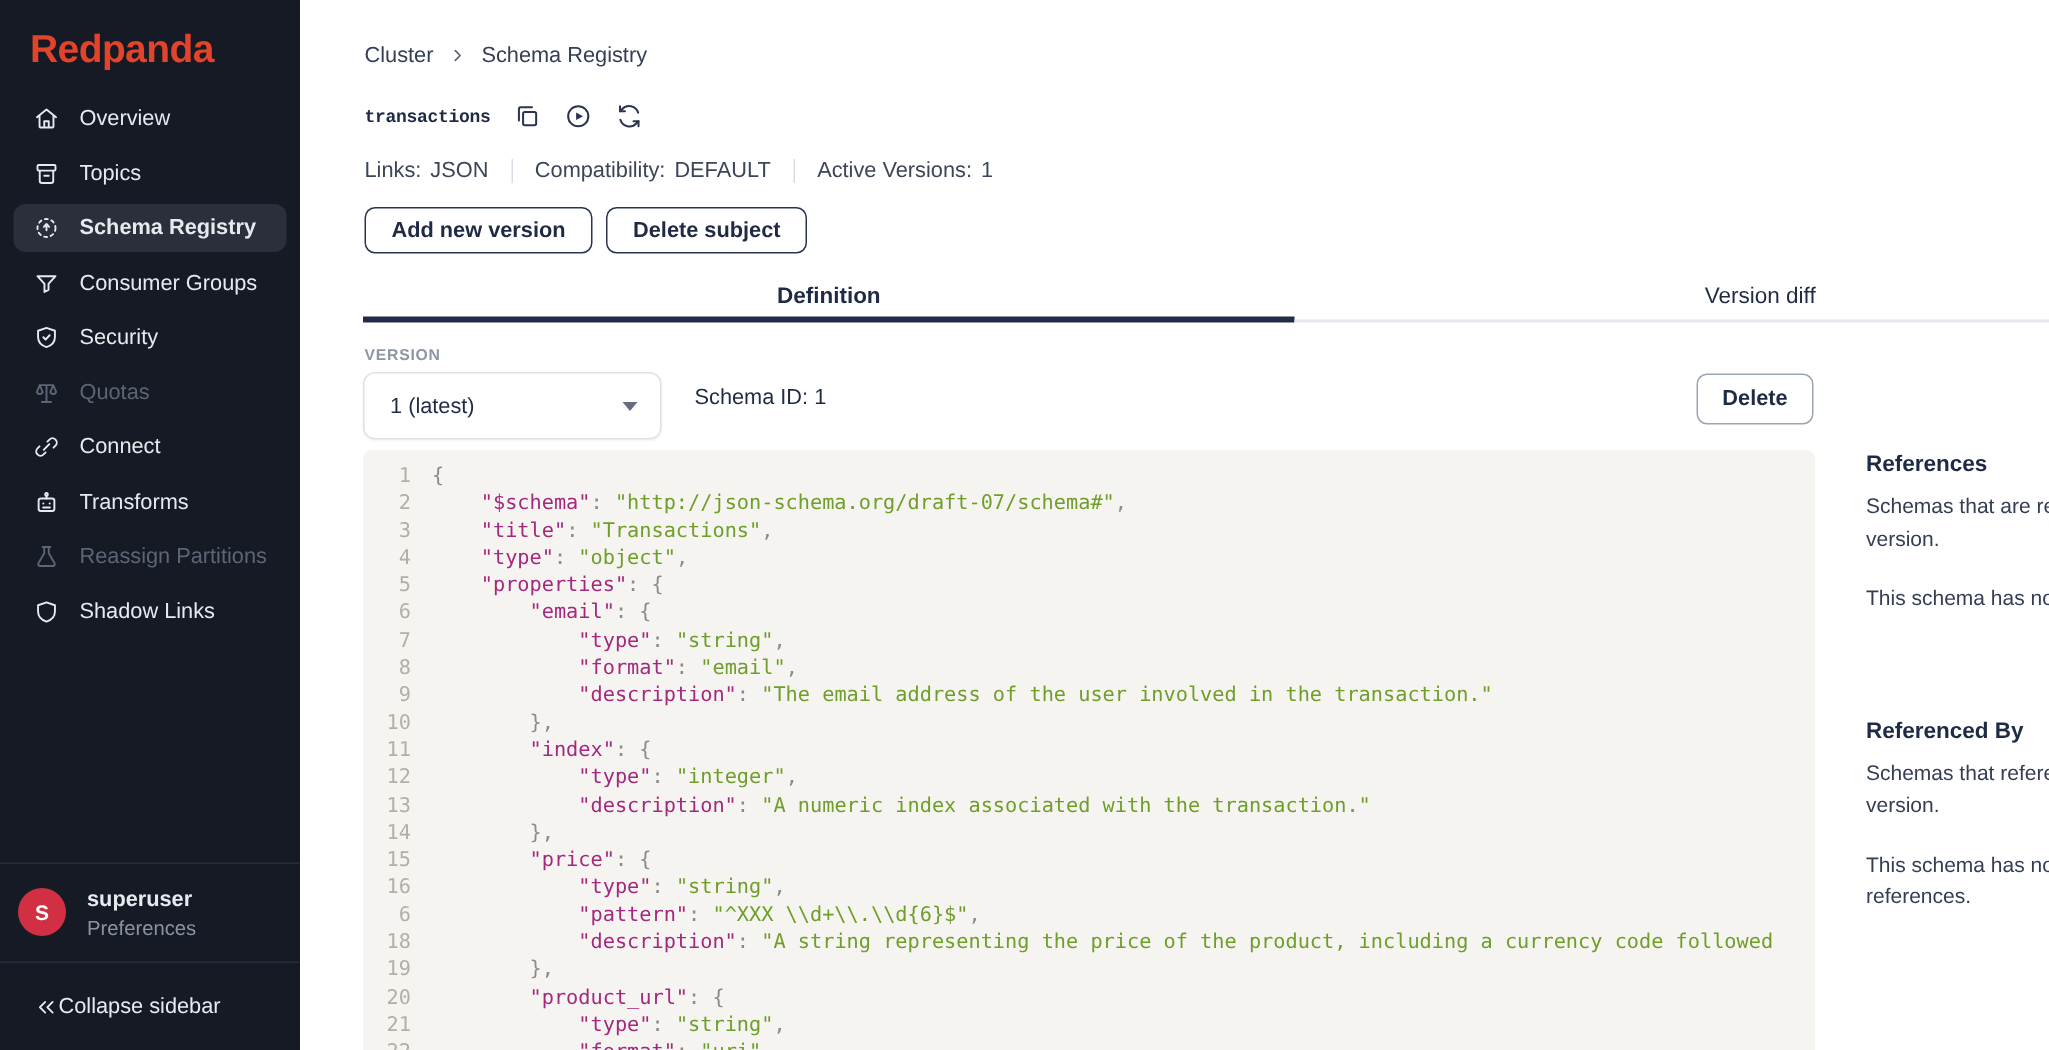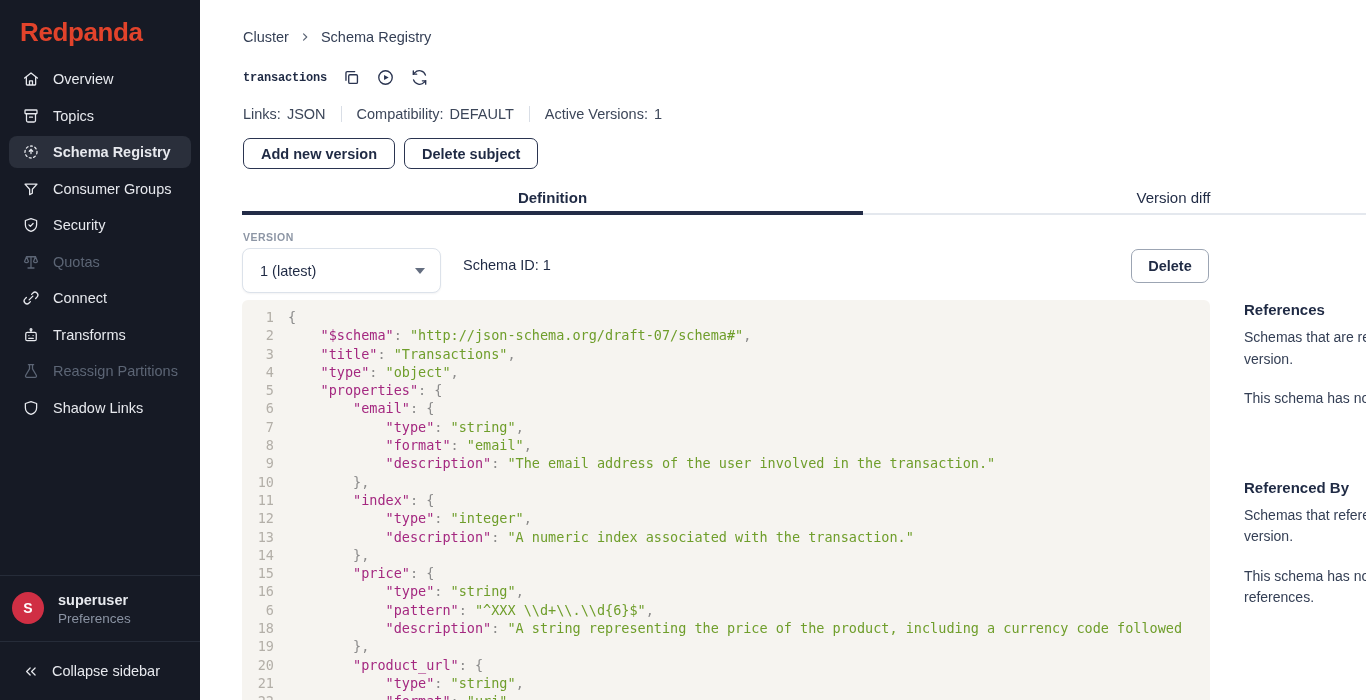--- a/index.html
+++ b/index.html
@@ -17,21 +17,21 @@
   .nav-item.disabled { color:#5C6575;align-items:center; }
   .nav-ico { width:18px; height:18px; flex:none; display:flex; }
   .nav-ico svg, .ico svg { width:100%; height:100%; fill:none; stroke:currentColor; stroke-width:1.7;
     stroke-linecap:round; stroke-linejoin:round; }
   .user-section { position:absolute; left:0; right:0; top:575px; height:66px; border-top:1px solid #262C39; }
   .avatar { position:absolute; left:12px; top:16px; width:32px; height:32px; border-radius:50%;
     background:#D02F44; color:#fff; font-size:14px; font-weight:700; display:flex; align-items:center; justify-content:center; }
   .user-name { position:absolute; left:58px; top:16px; font-size:14.5px; font-weight:700; }
   .user-sub { position:absolute; left:58px; top:35px; font-size:13.5px; color:#8A93A3; }
   .collapse-row { position:absolute; left:0; right:0; top:641px; height:59px; border-top:1px solid #262C39;
-    display:flex; align-items:center; gap:13px; padding-left:22px; font-size:14.5px; cursor:pointer; }
+    display:flex; align-items:center; padding-left:22px; font-size:14.5px; cursor:pointer; }
   .collapse-ico { width:17px; height:17px; display:flex; }
   .collapse-ico svg { width:100%; height:100%; fill:none; stroke:currentColor; stroke-width:1.7; stroke-linecap:round; stroke-linejoin:round; }
 
   
   .main { position:absolute; left:200px; top:0; right:0; bottom:0; background:#fff; overflow:hidden; }
   .breadcrumb { position:absolute; left:43px; top:29px; display:flex; align-items:center; gap:9px;
     font-size:14.5px; color:#343F55; }
   .crumb-sep { width:14px; height:14px; color:#5A6475; display:flex; }
   .crumb-sep svg { width:100%; height:100%; fill:none; stroke:currentColor; stroke-width:2; stroke-linecap:round; stroke-linejoin:round; }
   .title-row { position:absolute; left:43px; top:68px; display:flex; align-items:center; gap:15px; }

